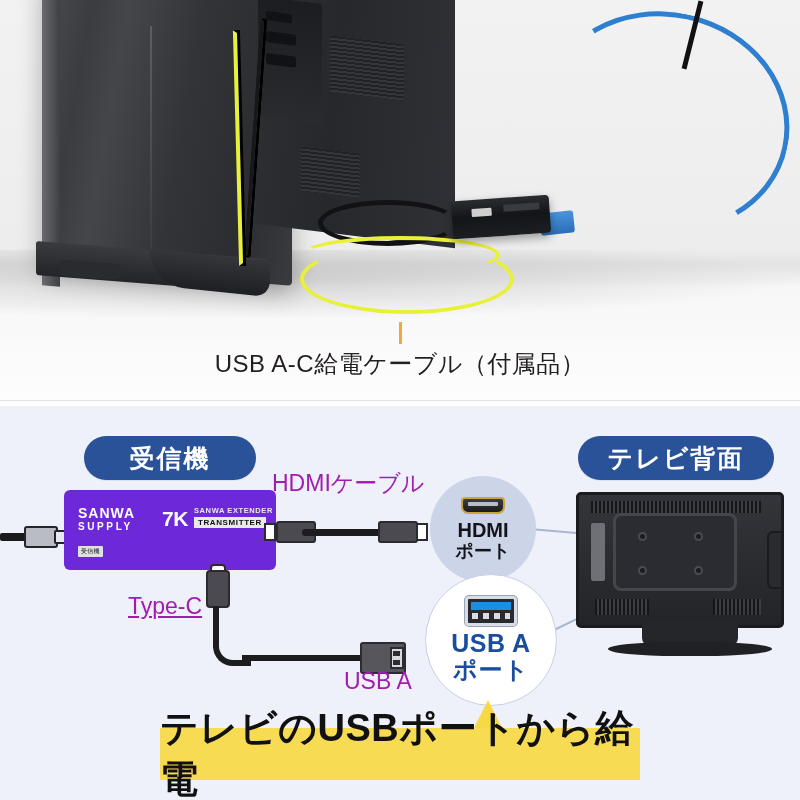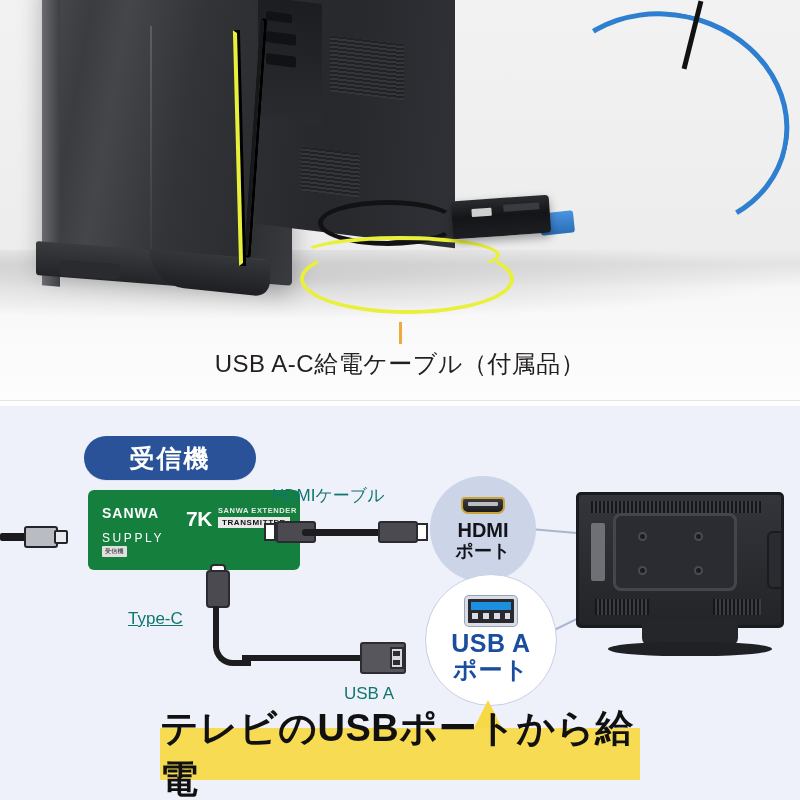--- a/index.html
+++ b/index.html
@@ -151,29 +151,29 @@
     position:absolute; display:flex; align-items:center; justify-content:center;
     background:#2a5298; color:#fff; border-radius:24px;
     font-size:25px; font-weight:700; letter-spacing:2px;
     box-shadow:0 1px 0 rgba(0,0,0,.06);
   }
   .badge-left{ left:84px; top:30px; width:172px; height:44px; }
   .badge-right{ left:578px; top:30px; width:196px; height:44px; }
 
   
   .tx-box{
-    position:absolute; left:88px; top:84px; width:212px; height:80px;
-    background:#15803d; border-radius:6px;
+    position:absolute; left:64px; top:84px; width:212px; height:80px;
+    background:#6d28d9; border-radius:6px;
   }
   .tx-sanwa{
     position:absolute; left:14px; top:16px; color:#fff;
     font-family:"Liberation Sans",sans-serif; line-height:1;
   }
   .tx-sanwa .s1{ font-size:14px; font-weight:700; letter-spacing:1px; display:block; }
-  .tx-sanwa .s2{ font-size:12px; font-weight:400; letter-spacing:2.6px; display:block; margin-top:12px;}
+  .tx-sanwa .s2{ font-size:10px; font-weight:700; letter-spacing:2.6px; display:block; margin-top:2px;}
   .tx-4k{
     position:absolute; left:98px; top:17px; color:#fff;
     font-size:21px; font-weight:800; letter-spacing:-.5px;
   }
   .tx-ext{
     position:absolute; left:130px; top:16px; color:#e9e9e9;
     font-size:7.5px; font-weight:700; letter-spacing:.6px;
   }
   .tx-trans{
     position:absolute; left:130px; top:27px; color:#111;
@@ -189,21 +189,21 @@
   .lan-wrap{ position:absolute; left:0px; top:116px; width:76px; height:30px; }
   .lan-cord{ position:absolute; left:0; top:11px; width:26px; height:8px; background:#1a1a1c; border-radius:2px;}
   .lan-body{ position:absolute; left:24px; top:4px; width:34px; height:22px; background:#b9bcc2; border:2px solid #23242a; border-radius:3px;}
   .lan-clip{ position:absolute; left:54px; top:8px; width:14px; height:14px; background:#e7e9ee; border:2px solid #23242a; border-radius:2px;}
 
   
   .hdmi-cable{ position:absolute; left:262px; top:112px; width:170px; height:30px; }
   .hdmi-plug{ position:absolute; top:3px; width:40px; height:22px; background:#4a4a50; border:2px solid #2a2a30; border-radius:3px;}
   .hdmi-tip{ position:absolute; top:5px; width:12px; height:18px; background:#fff; border:2px solid #2a2a30; }
   .hdmi-wire{ position:absolute; left:40px; top:11px; width:92px; height:7px; background:#1d1d20; border-radius:3px;}
-  .lbl{ position:absolute; font-size:17px; color:#0f766e;margin-top:16px; }
+  .lbl{ position:absolute; font-size:23px; color:#a21caf; }
 
   
   .tc-plug{ position:absolute; left:206px; top:164px; width:24px; height:38px;
             background:#4a4a50; border:2px solid #2a2a30; border-radius:4px; }
   .tc-tip{ position:absolute; left:210px; top:158px; width:16px; height:12px;
            background:#fff; border:2px solid #2a2a30; border-radius:4px 4px 0 0;}
   .pw-wire-v{ position:absolute; left:213px; top:200px; width:6px; height:42px; background:#1d1d20; }
   .pw-elbow{ position:absolute; left:213px; top:222px; width:38px; height:38px;
              border-left:6px solid #1d1d20; border-bottom:6px solid #1d1d20;
              border-radius:0 0 0 20px; background:transparent; }
@@ -348,20 +348,23 @@
     <div class="photo-caption">USB A-C給電ケーブル（付属品）</div>
   </div>
 
   <div class="divider"></div>
 
   <div class="diagram">
 
     <div class="badge badge-left">
       <span>受信機</span>
     </div>
+    <div class="badge badge-right">
+      <span>テレビ背面</span>
+    </div>
 
     <div class="lan-wrap">
       <div class="lan-cord"></div>
       <div class="lan-body"></div>
       <div class="lan-clip"></div>
     </div>
 
     <div class="tx-box">
       <div class="tx-sanwa">
         <span class="s1">SANWA</span>

